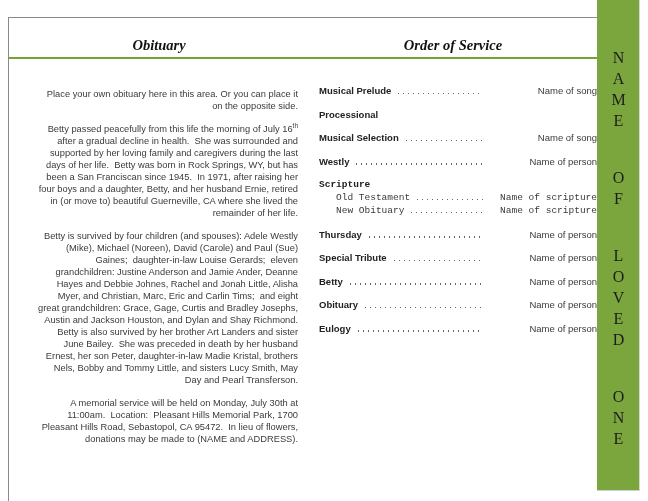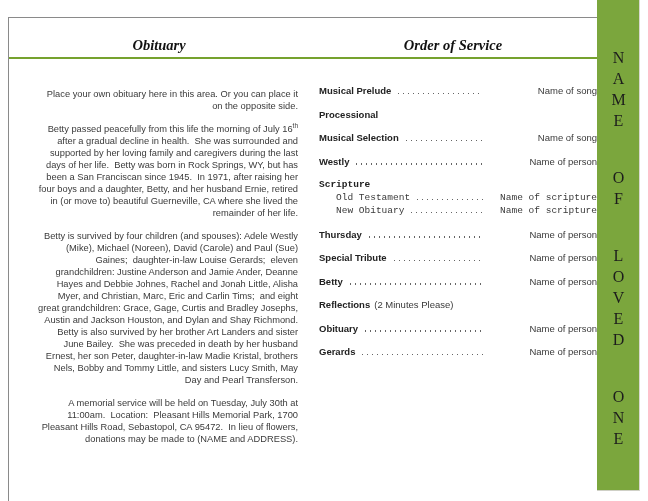--- a/index.html
+++ b/index.html
@@ -132,21 +132,21 @@
     </div>
 
     <div class="green-rule"></div>
 
     <div class="columns">
 
       <div class="left-col">
         <p>Place your own obituary here in this area. Or you can place it on the opposite side.</p>
         <p><span>Betty passed peacefully from this life the morning of July 16</span><sup>th</sup><span> after a gradual decline in health.  She was surrounded and supported by her loving family and caregivers during the last days of her life.  Betty was born in Rock Springs, WY, but has been a San Franciscan since 1945.  In 1971, after raising her four boys and a daughter, Betty, and her husband Ernie, retired in (or move to) beautiful Guerneville, CA where she lived the remainder of her life.</span></p>
         <p>Betty is survived by four children (and spouses): Adele Westly (Mike), Michael (Noreen), David (Carole) and Paul (Sue) Gaines;  daughter-in-law Louise Gerards;  eleven grandchildren: Justine Anderson and Jamie Ander, Deanne Hayes and Debbie Johnes, Rachel and Jonah Little, Alisha Myer, and Christian, Marc, Eric and Carlin Tims;  and eight great grandchildren: Grace, Gage, Curtis and Bradley Josephs, Austin and Jackson Houston, and Dylan and Shay Richmond.  Betty is also survived by her brother Art Landers and sister June Bailey.  She was preceded in death by her husband Ernest, her son Peter, daughter-in-law Madie Kristal, brothers Nels, Bobby and Tommy Little, and sisters Lucy Smith, May Day and Pearl Transferson.</p>
-        <p>A memorial service will be held on Tuesday, July 30th at 11:00am.  Location:  Pleasant Hills Memorial Park, 1700 Pleasant Hills Road, Sebastopol, CA 95472.  In lieu of flowers, donations may be made to (NAME and ADDRESS).</p>
+        <p>A memorial service will be held on Monday, July 30th at 11:00am.  Location:  Pleasant Hills Memorial Park, 1700 Pleasant Hills Road, Sebastopol, CA 95472.  In lieu of flowers, donations may be made to (NAME and ADDRESS).</p>
       </div>
 
       <div class="right-col">
 
         <div class="row">
           <span class="lbl">Musical Prelude</span>
           <span class="leader"></span>
           <span class="val">Name of song</span>
         </div>
 
@@ -195,33 +195,29 @@
           <span class="leader"></span>
           <span class="val">Name of person</span>
         </div>
 
         <div class="row">
           <span class="lbl">Betty</span>
           <span class="leader"></span>
           <span class="val">Name of person</span>
         </div>
 
-        <div class="row">
-          <span class="lbl">Reflections</span>
-          <span class="sfx">(2 Minutes Please)</span>
-        </div>
 
         <div class="row">
           <span class="lbl">Obituary</span>
           <span class="leader"></span>
           <span class="val">Name of person</span>
         </div>
 
         <div class="row">
-          <span class="lbl">Gerards</span>
+          <span class="lbl">Eulogy</span>
           <span class="leader"></span>
           <span class="val">Name of person</span>
         </div>
 
       </div>
     </div>
   </div>
 
   <div class="sidebar">
     <div class="sidebar-text">NAME OF LOVED ONE</div>

